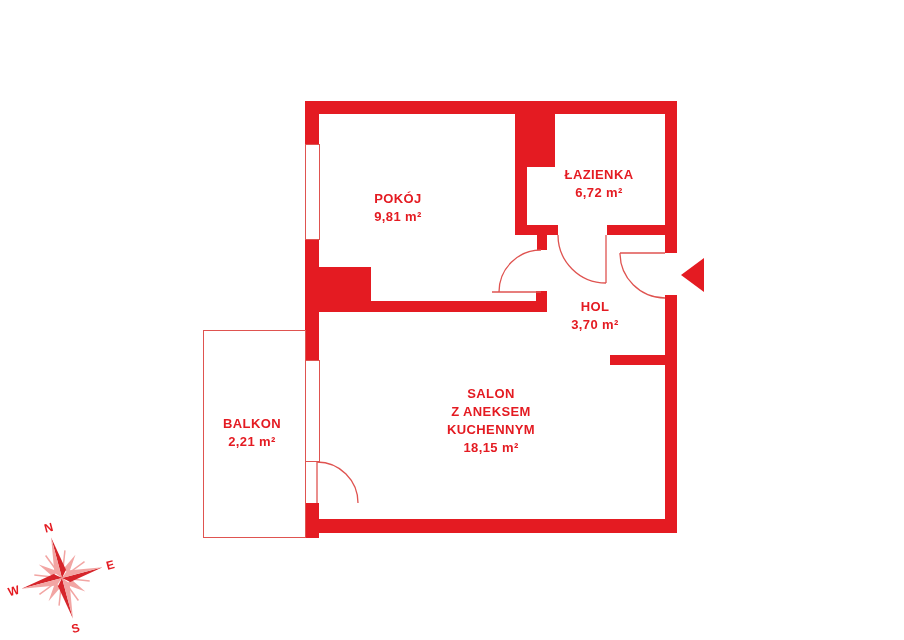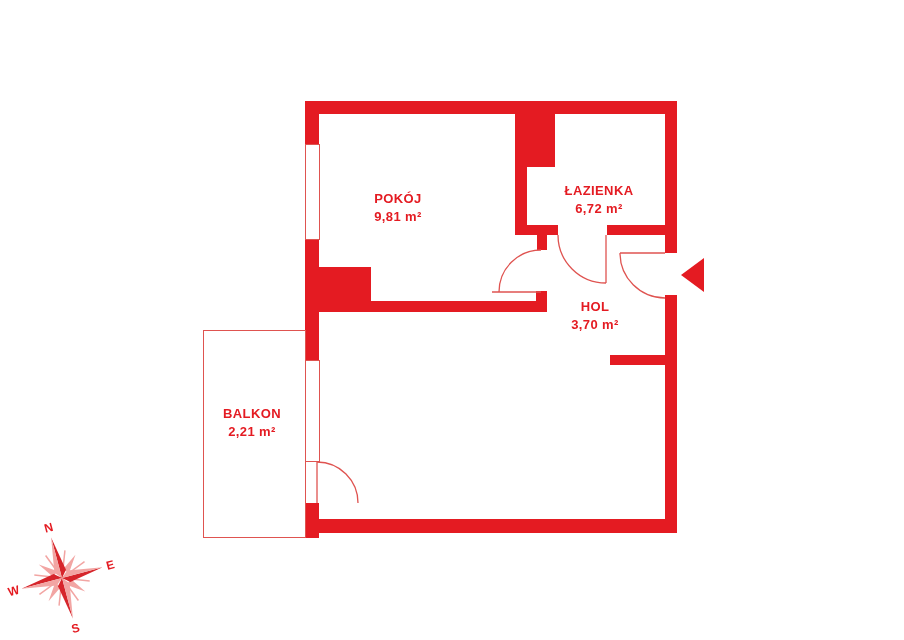--- a/index.html
+++ b/index.html
@@ -99,29 +99,35 @@
       <text x="0" y="56" text-anchor="middle" class="compass-letter">S</text>
       <text x="-50" y="4" text-anchor="middle" class="compass-letter">W</text>
     </g>
   </svg>
 
   <div class="room-label" style="left:398px;top:208px">
     <div>POKÓJ</div>
     <div>9,81 m²</div>
   </div>
 
-  <div class="room-label" style="left:599px;top:200px">
+  <div class="room-label" style="left:599px;top:184px">
     <div>ŁAZIENKA</div>
     <div>6,72 m²</div>
   </div>
 
   <div class="room-label" style="left:595px;top:316px">
     <div>HOL</div>
     <div>3,70 m²</div>
   </div>
 
+  <div class="room-label" style="left:491px;top:421px">
+    <div>SALON</div>
+    <div>Z ANEKSEM</div>
+    <div>KUCHENNYM</div>
+    <div>18,15 m²</div>
+  </div>
 
-  <div class="room-label" style="left:252px;top:423px">
+  <div class="room-label" style="left:252px;top:433px">
     <div>BALKON</div>
     <div>2,21 m²</div>
   </div>
 
 </div>
 
 </body></html>

